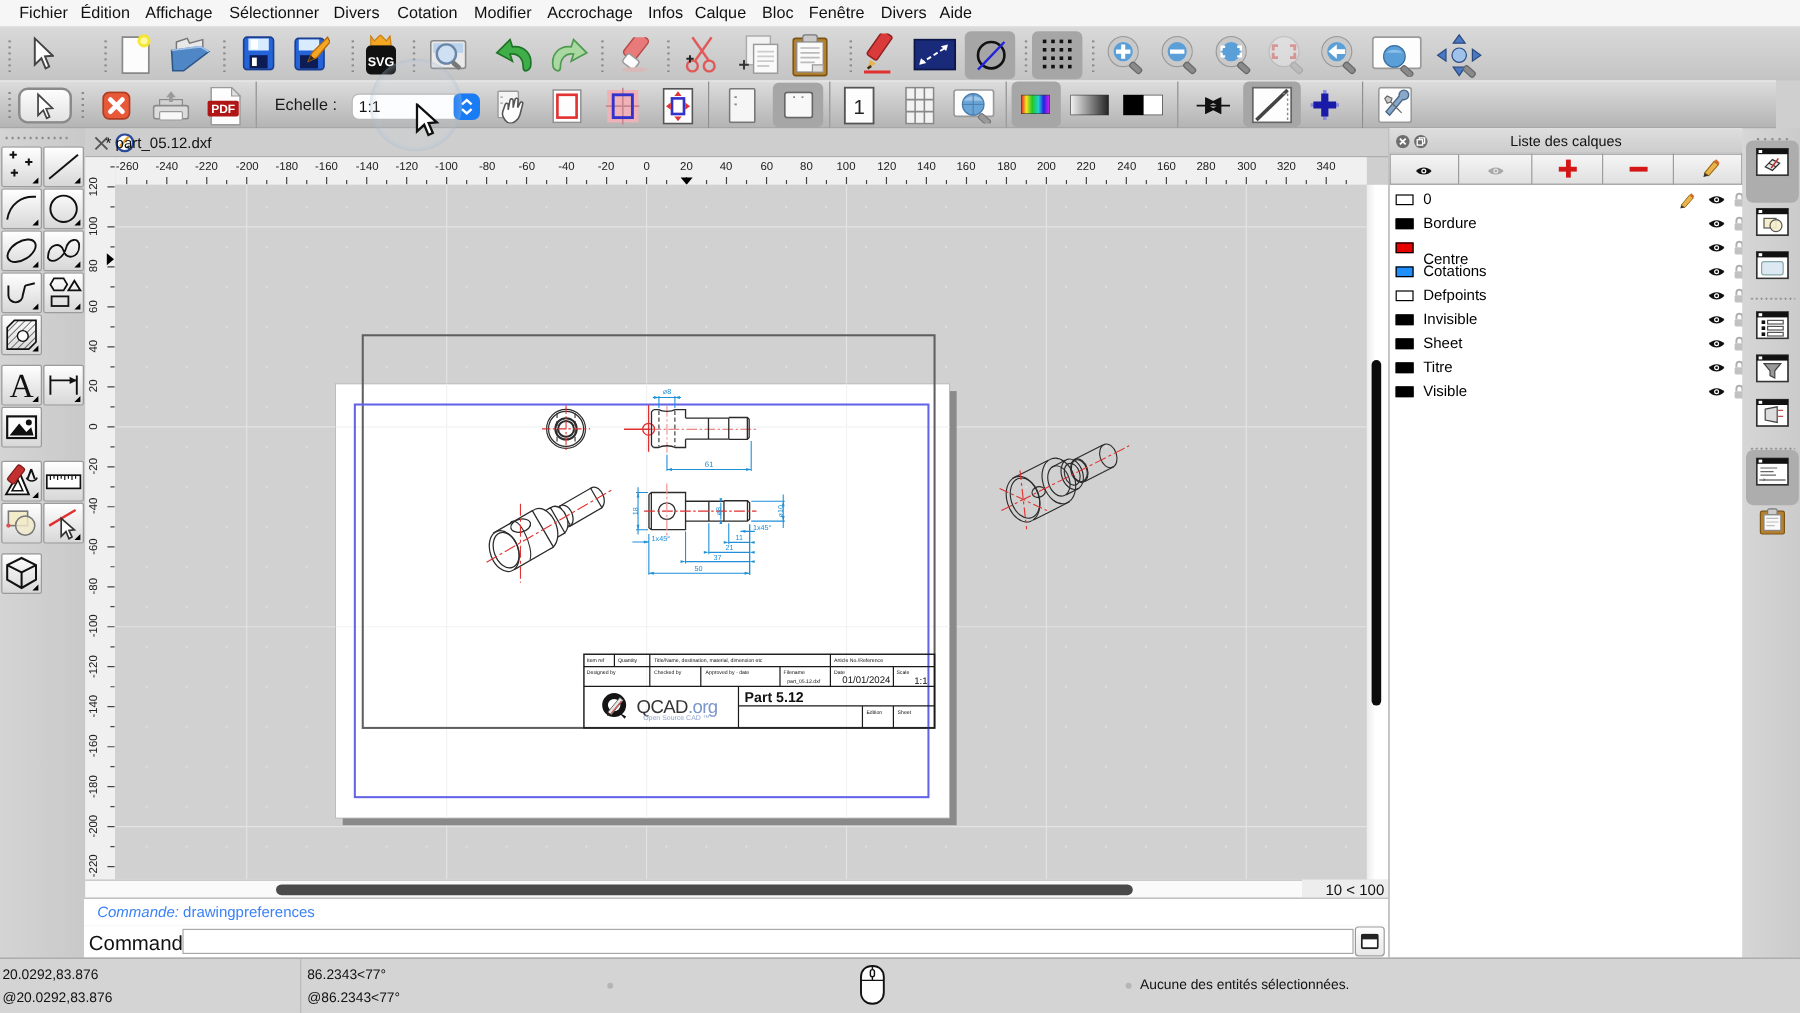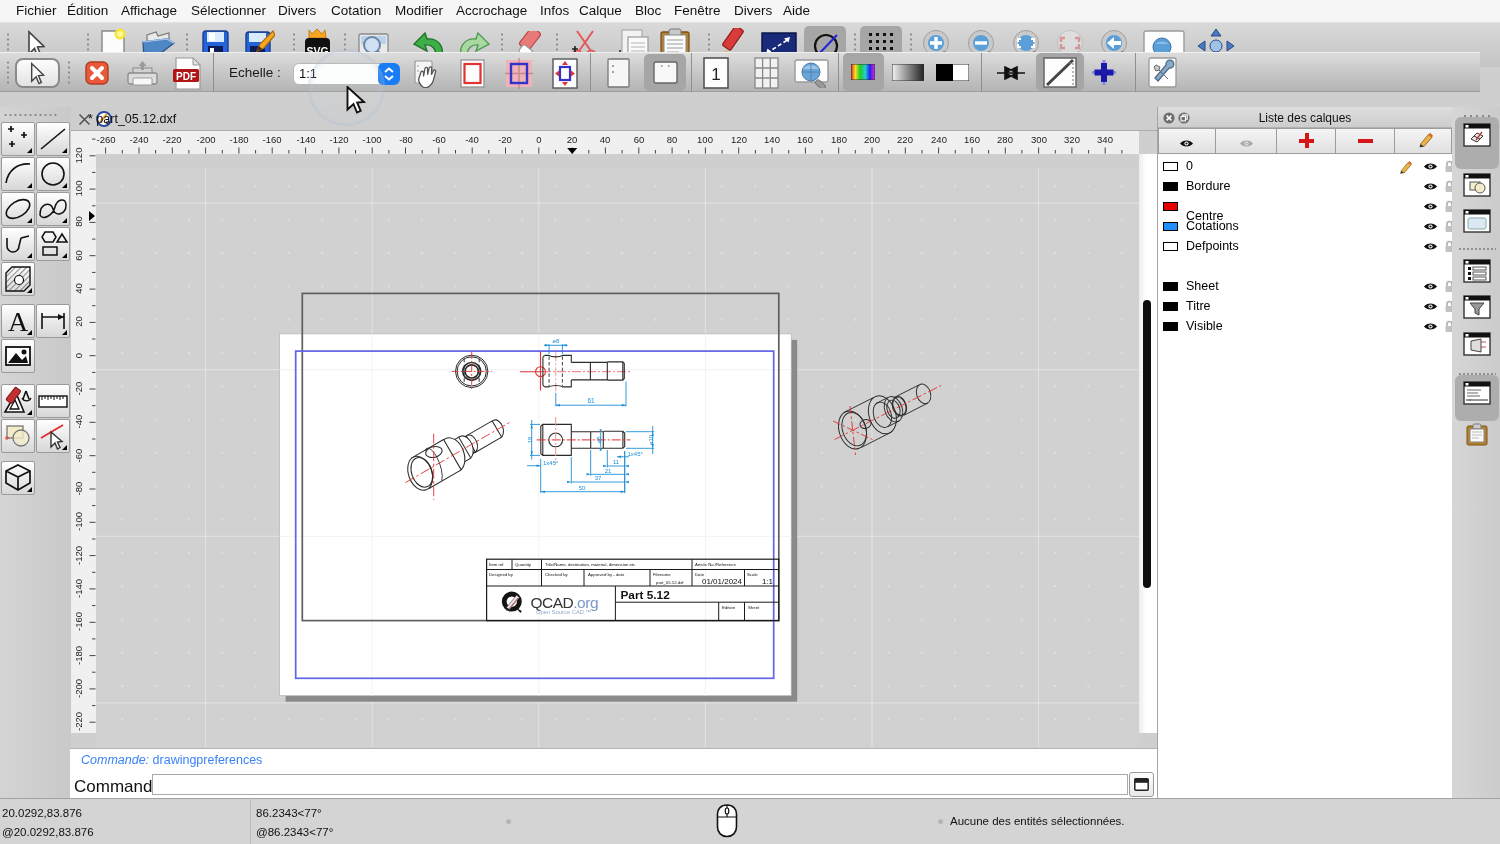--- a/index.html
+++ b/index.html
@@ -4,36 +4,36 @@
 <style>
 * { margin:0; padding:0; box-sizing:border-box; }
 html,body { width:1500px; height:844px; overflow:hidden; font-family:"Liberation Sans", sans-serif; }
 #app { position:absolute; left:0; top:0; width:1500px; height:844px; background:#cfcfcf; }
 .abs { position:absolute; }
 
 #menubar { left:0; top:0; width:1500px; height:22px; background:#f6f6f6; font-size:13.5px; color:#111; }
 #menubar span { position:absolute; top:3px; }
 
 #tb1 { left:0; top:22px; width:1500px; height:45px; background:linear-gradient(#d9d9d9,#c4c4c4); border-top:1px solid #e2e2e2; }
-#tb2 { left:0; top:52px; width:1480px; height:40px; background:linear-gradient(#dcdcdc,#b4b4b4); border-top:1px solid #efefef; border-bottom:1px solid #9e9e9e;text-decoration:underline; }
+#tb2 { left:0; top:67px; width:1480px; height:40px; background:linear-gradient(#dcdcdc,#b4b4b4); border-top:1px solid #efefef; border-bottom:1px solid #9e9e9e;text-decoration:underline; }
 .vsep { position:absolute; width:1px; background:#d8d8d8; border-left:1px solid #8f8f8f; }
 .dotsep { position:absolute; width:2px; background-image:radial-gradient(circle, #8a8a8a 1px, transparent 1.2px); background-size:2px 5px; background-repeat:repeat-y; }
 .selbg2 { position:absolute; background:#a6a6a6; border-radius:5px; }
 
 #leftpanel { left:0; top:107px; width:71px; height:691px; background:linear-gradient(90deg,#d4d4d4,#c9c9c9); }
 .toolbtn { position:absolute; width:34px; height:34px; background:linear-gradient(#ffffff,#d7d7d7); border:1px solid #9b9b9b; border-radius:2px; }
 .flyout:after { content:""; position:absolute; right:2px; bottom:2px; border-left:5px solid transparent; border-bottom:5px solid #000; }
 
 #tabbar { left:71px; top:107px; width:1086px; height:24px; background:#cecece; border-bottom:1px solid #adadad; }
 #hruler { left:96px; top:131px; width:1043px; height:23px; background:#f0f0f0; overflow:hidden; }
 #vruler { left:71px; top:131px; width:25px; height:602px; background:#f0f0f0; overflow:hidden; }
 #canvas { left:96px; top:154px; width:1043px; height:579px; background:#d1d1d1; overflow:hidden; }
 .rlab { position:absolute; font-size:9.5px; color:#222; }
 .vlab { position:absolute; left:-13px; width:40px; text-align:center; font-size:9.5px; color:#222; transform:rotate(-90deg); }
-#canvas { background-image:radial-gradient(circle, #e0e0e0 0.8px, transparent 1px); background-size:33.32px 33.32px; background-position:9.6px 1.8px;margin-top:14px; }
+#canvas { background-image:radial-gradient(circle, #e0e0e0 0.8px, transparent 1px); background-size:33.32px 33.32px; background-position:9.6px 1.8px; }
 #hsbar { left:71px; top:733px; width:1086px; height:15px; background:#fafafa; border-top:1px solid #c0c0c0; }
 #vsbar { left:1139px; top:154px; width:18px; height:579px; background:linear-gradient(90deg,#ececec,#ffffff 40%); }
 
 #cmdhist { left:70px; top:748px; width:1087px; height:23px; background:#ffffff; border-top:1px solid #b5b5b5; font-size:12.5px; }
 #cmdrow { left:70px; top:771px; width:1087px; height:27px; background:#ececec; }
 
 #rpanel { left:1157px; top:107px; width:295px; height:691px; background:#ffffff; border-left:1px solid #a5a5a5; }
 #rptitle { left:0; top:0; width:294px; height:21px; background:linear-gradient(#dedede,#cdcdcd); border-bottom:1px solid #b0b0b0; }
 #rptools { left:0; top:21px; width:294px; height:26px; background:linear-gradient(#f6f6f6,#dfdfdf); }
 .rpcell { position:absolute; top:0; height:26px; border:1px solid #9d9d9d; border-left:none; }
@@ -658,20 +658,24 @@
       <path d="M747.7 244.6 L777.6 229.5 M765.3 279.4 L795.2 264.2"></path>
       <path d="M780.5 235.3 L791.6 229.6 M792.3 258.4 L803.4 252.8"></path>
       <path d="M798.8 229.2 L823.0 216.9 M808.0 247.2 L832.1 234.9"></path>
       <ellipse cx="769.5" cy="256.0" rx="5.6" ry="4.4" transform="rotate(-14 769.5 256.0)"></ellipse>
       </g>
       <path d="M738.5 271.5 L845 217.5" stroke="#e03030" stroke-width="0.9" stroke-dasharray="10 2.5 2.5 2.5"></path>
       <path d="M754 238 L759.5 287" stroke="#e03030" stroke-width="0.9" stroke-dasharray="8 2.5 2.5 2.5"></path>
       <path d="M737 253 L776.5 271.5" stroke="#e03030" stroke-width="0.9" stroke-dasharray="8 2.5 2.5 2.5"></path>
       </svg>
   </div>
+  <div id="hsbar" class="abs">
+    <div class="abs" style="left:159px;top:3px;width:714px;height:9px;background:#4a4a4a;border-radius:5px"></div>
+    <div class="abs" style="left:1014px;top:-1px;width:72px;height:16px;background:#ededed;font-size:12.5px;color:#111;text-align:right;padding-top:2px">10 &lt; 100&nbsp;</div>
+  </div>
   <div id="vsbar" class="abs">
     <div class="abs" style="left:4px;top:146px;width:8px;height:288px;background:#0c0c0c;border-radius:5px"></div>
   </div>
   <div id="cmdhist" class="abs">
     <div class="abs" style="left:11px;top:4px;color:#3b82f6"><i>Commande:</i> drawingpreferences</div>
   </div>
   <div id="cmdrow" class="abs" style="background:#fff">
     <div class="abs" style="left:4px;top:6px;font-size:17px;color:#111">Commande :</div>
     <div class="abs" style="left:82px;top:3px;width:976px;height:21px;background:#fff;border:1px solid #a8a8a8"></div>
     <div class="abs" style="left:1059px;top:1px;width:25px;height:25px;background:linear-gradient(#fdfdfd,#e8e8e8);border:1px solid #9a9a9a;border-radius:3px"></div>
@@ -783,20 +787,33 @@
         <span class="abs" style="left:265px;top:4px"><svg width="15" height="11" viewBox="0 0 15 11">
             <path d="M1 5.5 C4 1.5 11 1.5 14 5.5 C11 9.5 4 9.5 1 5.5 Z" fill="#111"></path>
             <circle cx="7.5" cy="5.5" r="2.1" fill="#fff"></circle>
             <circle cx="7.5" cy="5.5" r="1.1" fill="#111"></circle>
           </svg></span>
         <span class="abs" style="left:286px;top:3px"><svg width="11" height="13" viewBox="0 0 11 13">
             <path d="M3 6 V4 a2.5 2.5 0 0 1 5 0 V6" fill="none" stroke="#b0b0b0" stroke-width="1.6"></path>
             <rect x="1.5" y="6" width="8" height="6" rx="1.2" fill="#c2c2c2"></rect>
           </svg></span>
       </div>
+      <div class="lrow" style="top:150px">
+        <span class="sw" style="background:#000000"></span>
+        <span class="abs" style="left:28px;top:2px">Invisible</span>
+        <span class="abs" style="left:265px;top:4px"><svg width="15" height="11" viewBox="0 0 15 11">
+            <path d="M1 5.5 C4 1.5 11 1.5 14 5.5 C11 9.5 4 9.5 1 5.5 Z" fill="#111"></path>
+            <circle cx="7.5" cy="5.5" r="2.1" fill="#fff"></circle>
+            <circle cx="7.5" cy="5.5" r="1.1" fill="#111"></circle>
+          </svg></span>
+        <span class="abs" style="left:286px;top:3px"><svg width="11" height="13" viewBox="0 0 11 13">
+            <path d="M3 6 V4 a2.5 2.5 0 0 1 5 0 V6" fill="none" stroke="#b0b0b0" stroke-width="1.6"></path>
+            <rect x="1.5" y="6" width="8" height="6" rx="1.2" fill="#c2c2c2"></rect>
+          </svg></span>
+      </div>
       <div class="lrow" style="top:170px">
         <span class="sw" style="background:#000000"></span>
         <span class="abs" style="left:28px;top:2px">Sheet</span>
         <span class="abs" style="left:265px;top:4px"><svg width="15" height="11" viewBox="0 0 15 11">
             <path d="M1 5.5 C4 1.5 11 1.5 14 5.5 C11 9.5 4 9.5 1 5.5 Z" fill="#111"></path>
             <circle cx="7.5" cy="5.5" r="2.1" fill="#fff"></circle>
             <circle cx="7.5" cy="5.5" r="1.1" fill="#111"></circle>
           </svg></span>
         <span class="abs" style="left:286px;top:3px"><svg width="11" height="13" viewBox="0 0 11 13">
             <path d="M3 6 V4 a2.5 2.5 0 0 1 5 0 V6" fill="none" stroke="#b0b0b0" stroke-width="1.6"></path>

